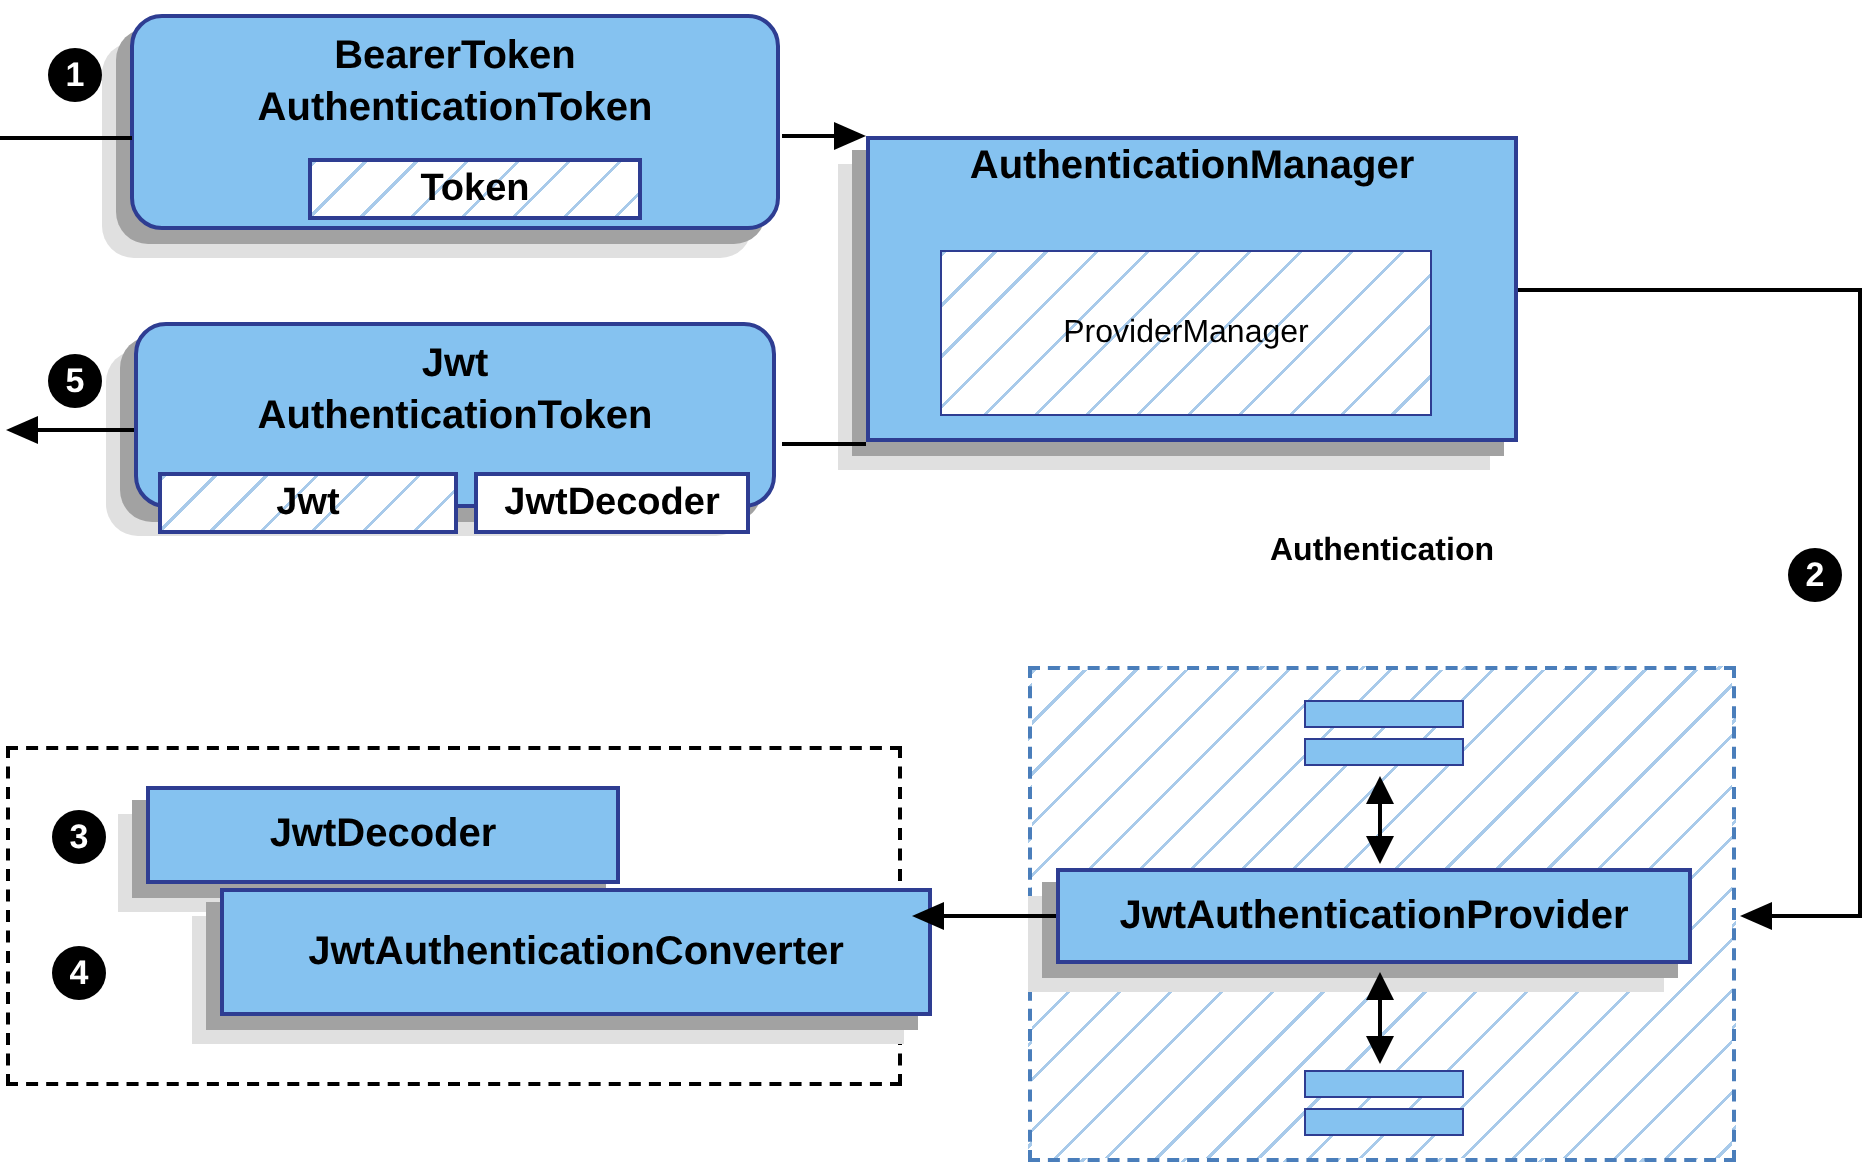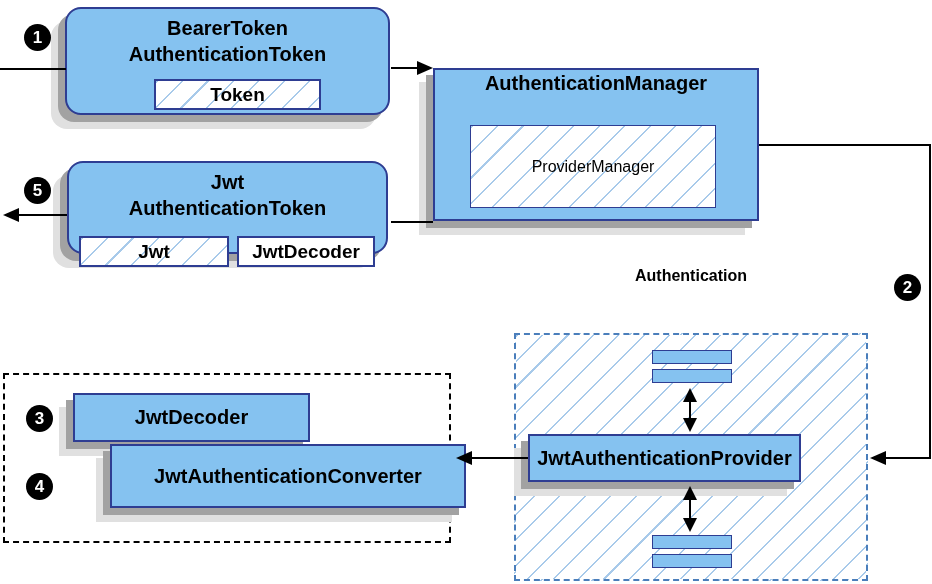--- a/index.html
+++ b/index.html
@@ -136,15 +136,15 @@
 
   <div class="free-label" style="left:514px; top:264px; width:354px;">
     <div>Authentication</div>
   </div>
 
   <div class="bar" style="left:652px; top:350px;"></div>
   <div class="bar" style="left:652px; top:369px;"></div>
   <div class="bar" style="left:652px; top:535px;"></div>
   <div class="bar" style="left:652px; top:554px;"></div>
 
-  <div class="node center label-lg" style="left:528px; top:434px; width:273px; height:48px;">JwtAuthenticationProvider</div>
+  <div class="node center label-lg" style="left:528px; top:434px; width:318px; height:48px;">JwtAuthenticationProvider</div>
 
 </div>
 
 </body></html>

